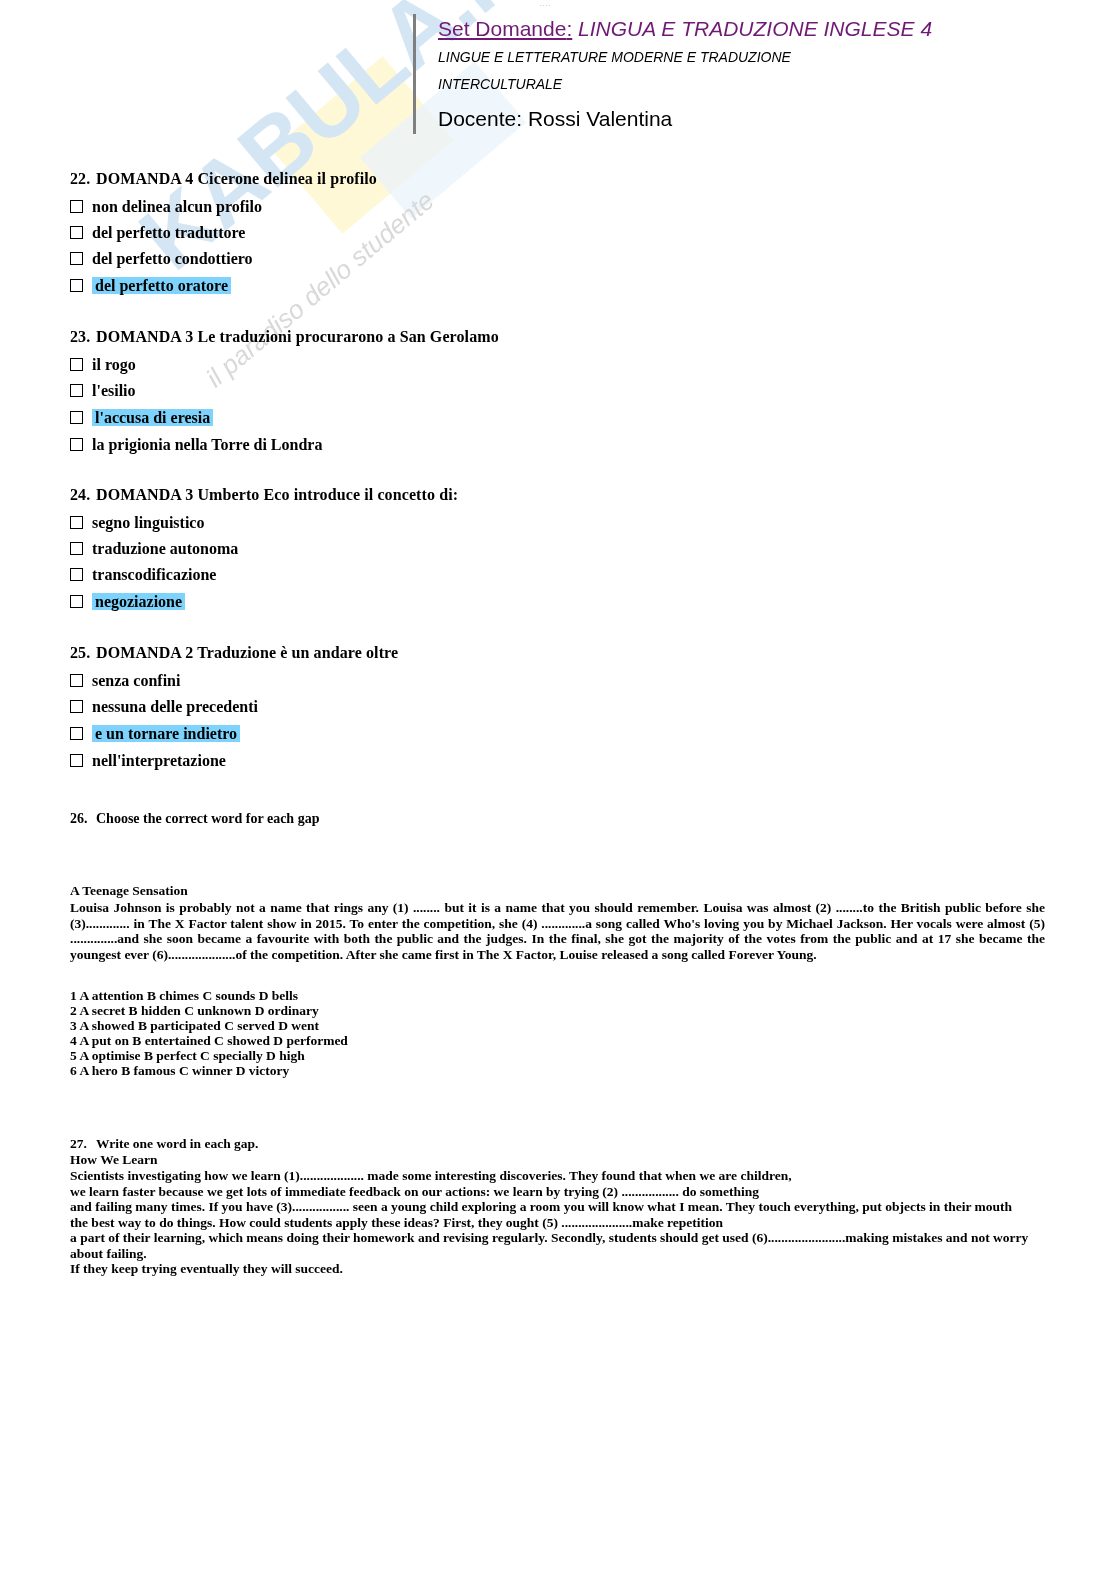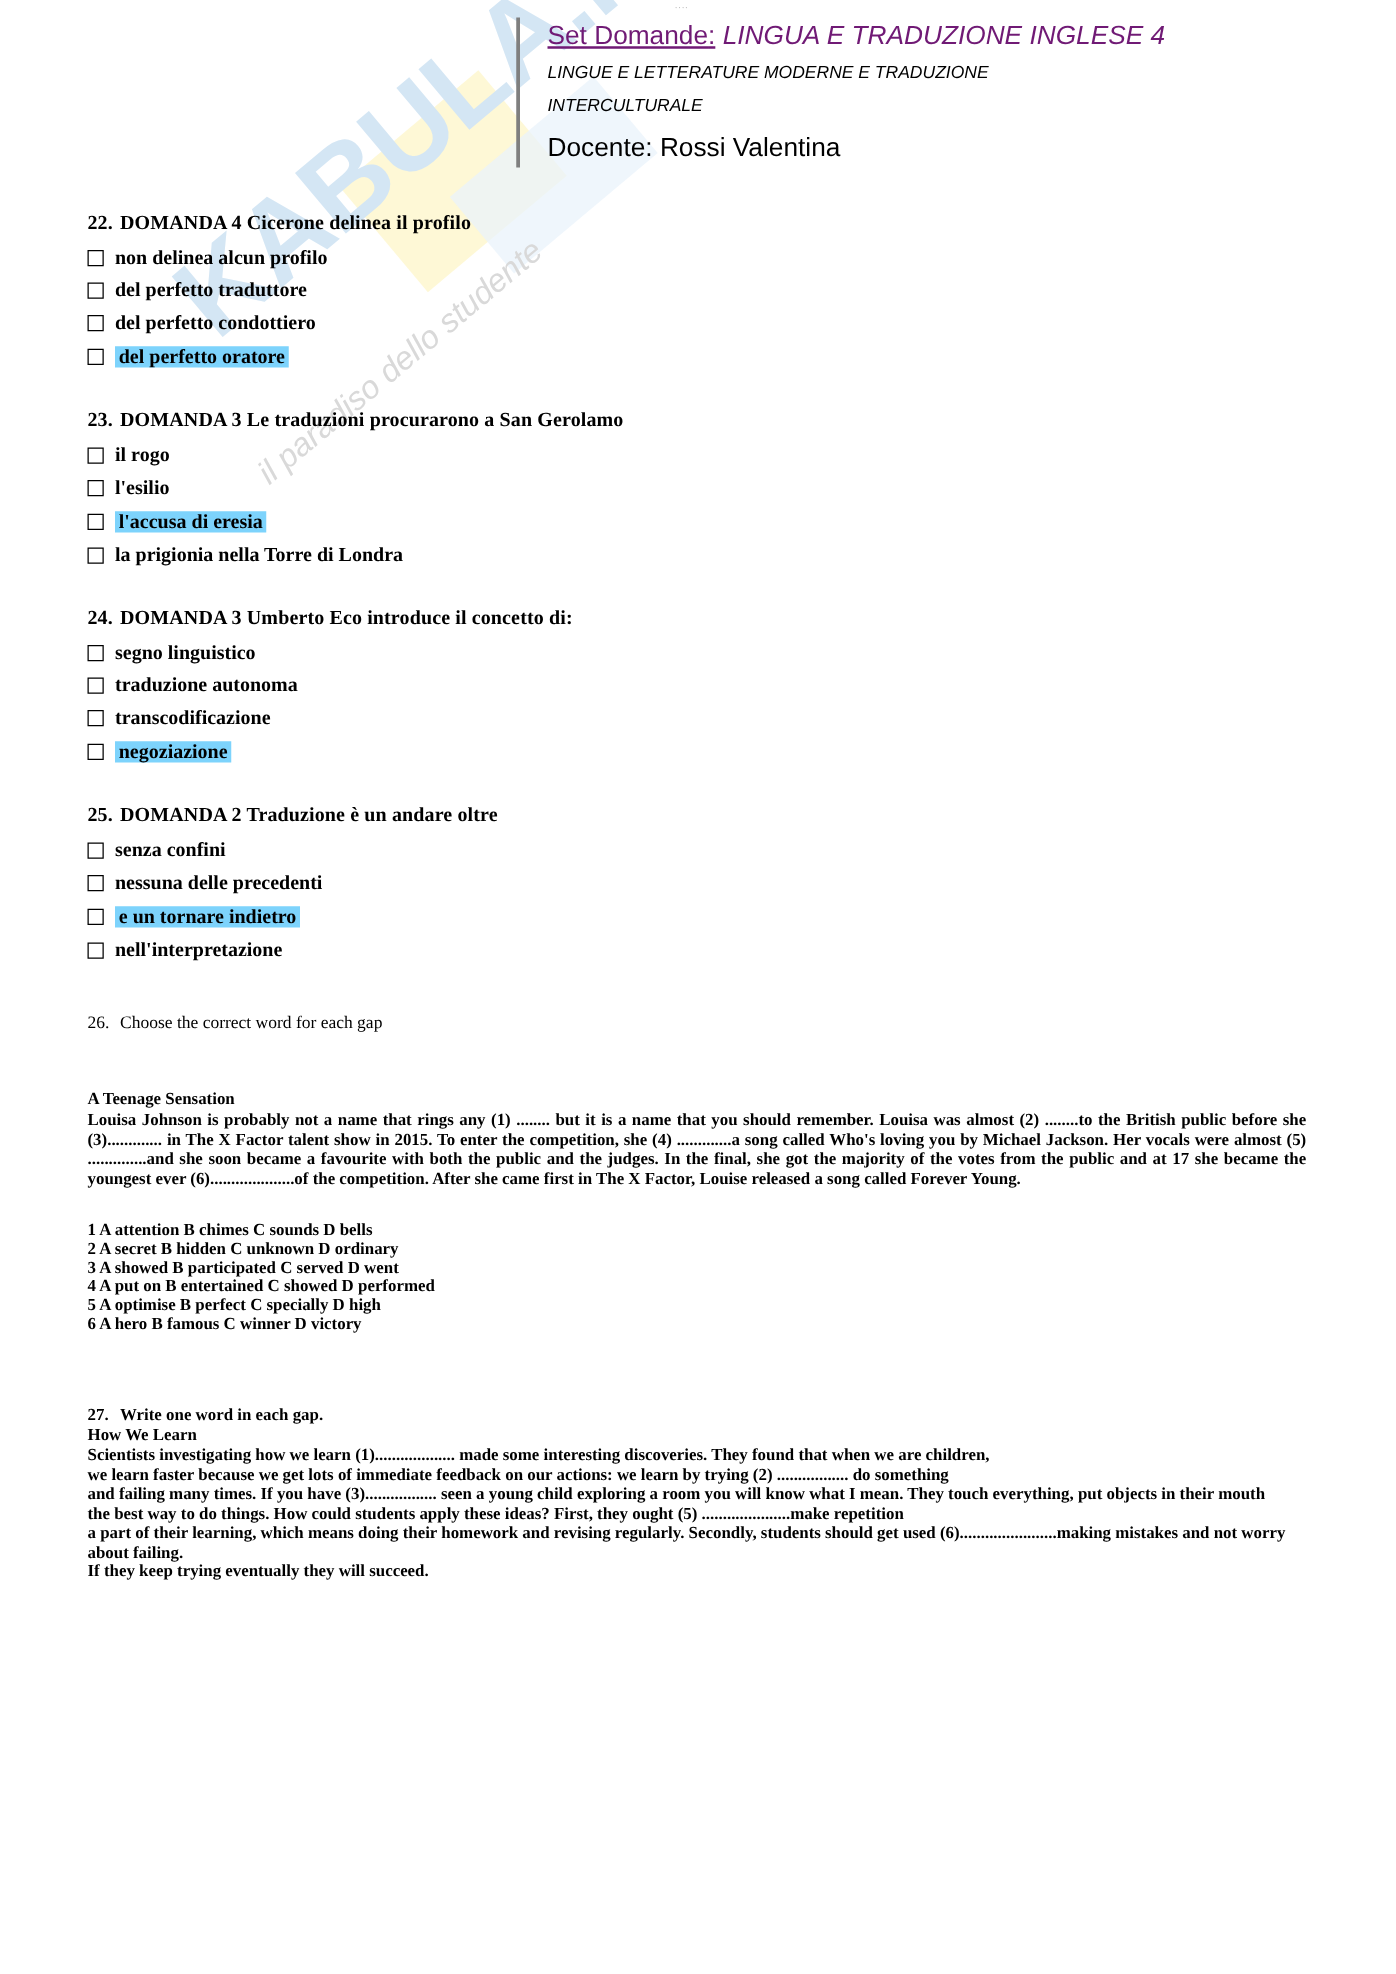--- a/index.html
+++ b/index.html
@@ -159,22 +159,22 @@
   }
   .option-label.highlight {
     background: #7dd3fc;
     padding: 1px 3px;
   }
   .gap-after-question { height: 23px; }
 
   
   .plain-q-title {
     font-size: 14px;
-    font-weight: normal;
-    margin-bottom: 0;
+    font-weight: bold;
+    margin-bottom: 12px;
   }
   .big-gap { height: 44px; }
   .passage-title {
     font-size: 13.5px;
     font-weight: bold;
     margin-bottom: 1px;
   }
   .passage-body {
     font-size: 13.5px;
     font-weight: bold;

